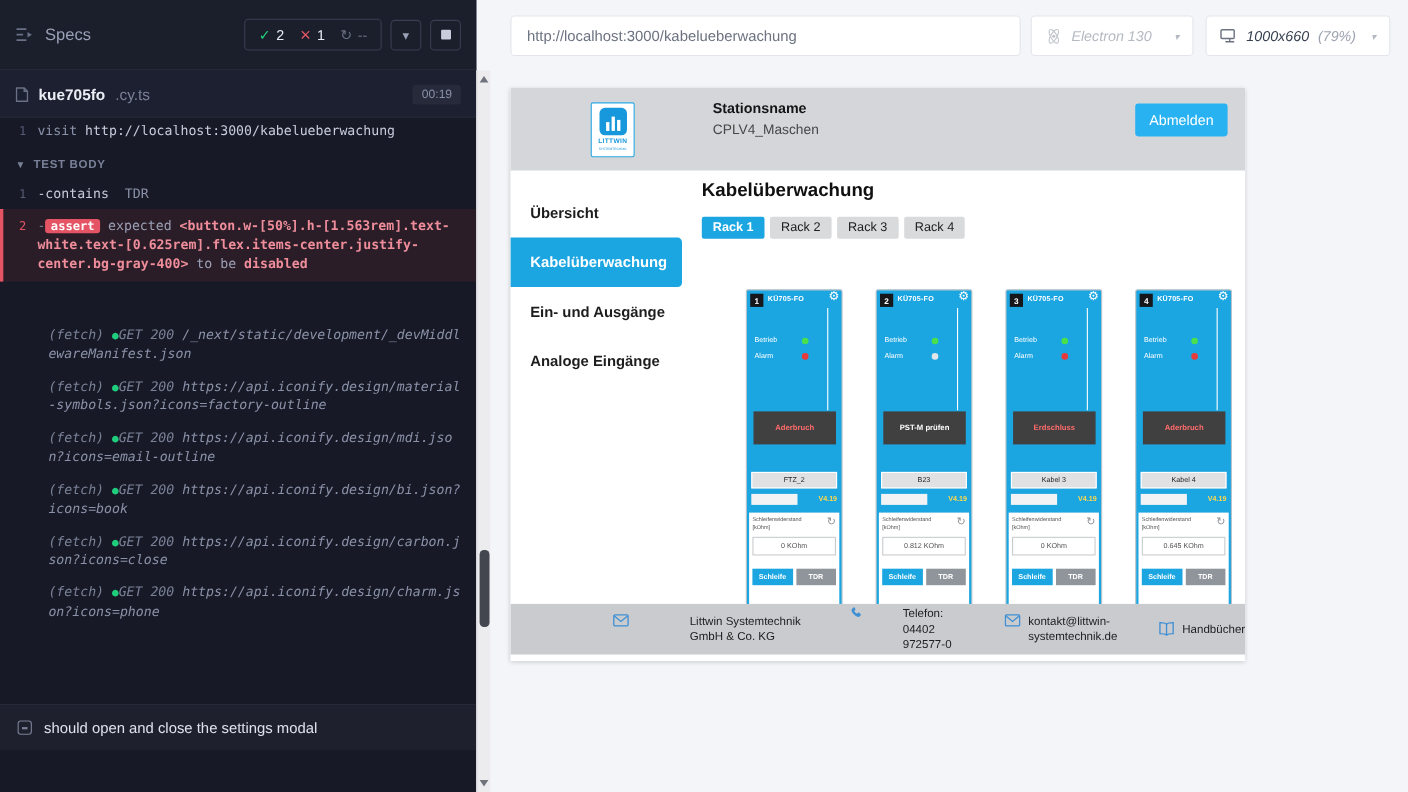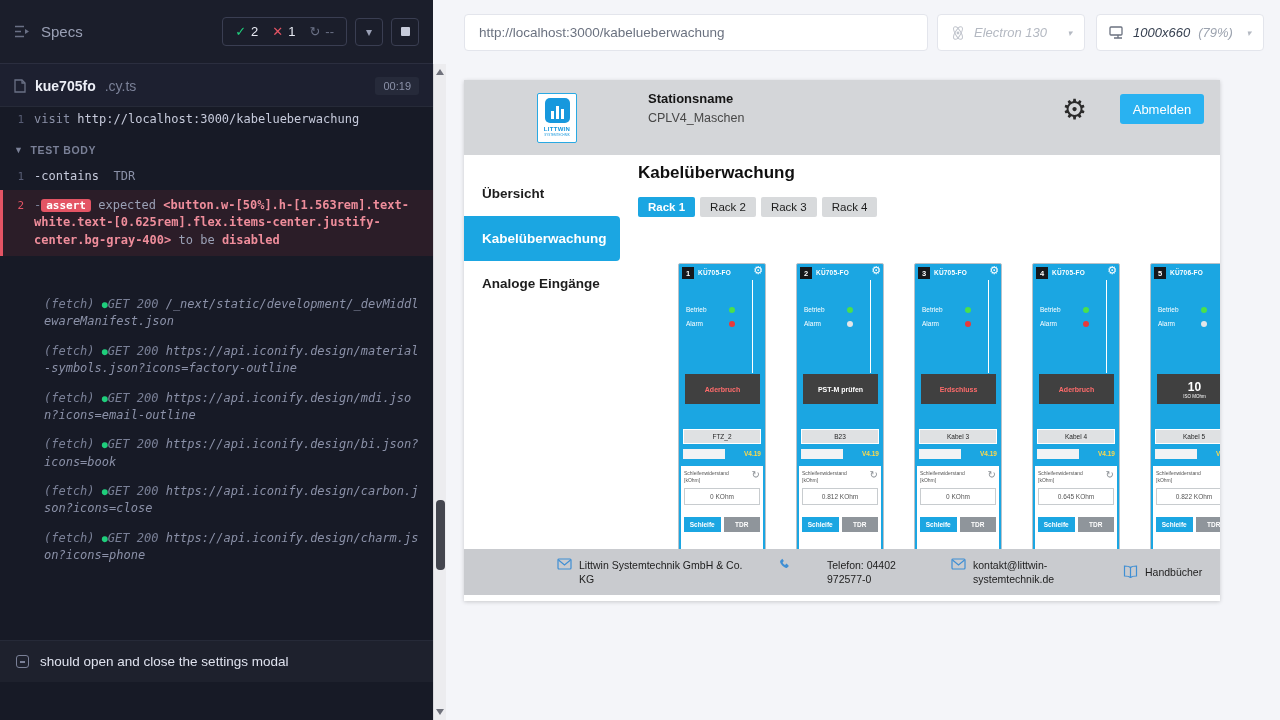--- a/index.html
+++ b/index.html
@@ -61,21 +61,21 @@
   .right { position:absolute; left:446px; top:0; width:834px; height:720px; background:#f4f5f9; }
   .browser-bar { display:flex; align-items:center; padding:14px 16px 0 18px; }
   .url-box { width:464px; height:37px; background:#fff; border:1px solid #e3e5ec; border-radius:4px; display:flex; align-items:center; padding:0 14px; font-size:13.5px; color:#6b7280; }
   .select-box { height:37px; background:#fff; border:1px solid #e3e5ec; border-radius:4px; display:flex; align-items:center; gap:8px; padding:0 12px; font-size:13px; cursor:pointer;font-style:italic; }
   .browser-sel { margin-left:9px; width:148px; color:#b4b9c2; }
   .viewport-sel { margin-left:11px; width:168px; color:#374151; }
   .dim { color:#9ca3af; }
   .sel-chev { margin-left:auto; font-size:9px; color:#b4b9c2; }
 
   
-  .app { position:absolute; left:18px; top:80px; width:756px; height:521px; background:#fff; box-shadow:0 1px 4px rgba(0,0,0,.18); overflow:hidden; }
+  .app { position:absolute; left:18px; top:80px; width:668px; height:521px; background:#fff; box-shadow:0 1px 4px rgba(0,0,0,.18); overflow:hidden; }
   .app-header { position:relative; height:75px; background:#d4d6d9; }
   .logo { position:absolute; left:73px; top:13px; width:40px; height:50px; background:#fff; border:1px solid #29a9e3; border-radius:2px; display:flex; flex-direction:column; align-items:center; padding-top:4px; gap:3px; }
   .logo-mark { width:25px; height:25px; background:#1798dd; border-radius:5px; display:flex; align-items:flex-end; justify-content:center; gap:2px; padding-bottom:4px; }
   .logo-mark i { display:block; width:3px; background:#fff; }
   .logo-mark i:nth-child(1){height:8px;} .logo-mark i:nth-child(2){height:13px;} .logo-mark i:nth-child(3){height:10px;}
   .logo-text { font-size:6px; color:#1798dd; font-weight:bold; letter-spacing:.3px; }
   .logo-sub { font-size:3px; color:#1798dd; margin-top:-2px; }
   .station { position:absolute; left:184px; top:11px; }
   .station-label { font-size:13px; font-weight:bold; color:#151515; }
   .station-value { font-size:12.5px; color:#474747; margin-top:5px; }
@@ -121,21 +121,21 @@
   .meas-input { margin-top:4px; border:1px solid #c8cccf; height:17px; display:flex; align-items:center; justify-content:center; font-size:6.5px; color:#555; }
   .card-btns { display:flex; gap:3px; margin-top:12px; }
   .cbtn { flex:1; height:15px; display:flex; align-items:center; justify-content:center; font-size:6.5px; font-weight:bold; color:#fff; cursor:pointer; }
   .cbtn-loop { background:#1ba6e2; }
   .cbtn-tdr { background:#8f959b; }
 
   .app-footer { position:absolute; left:0; right:0; bottom:6px; height:46px; background:#c9cbcf; display:flex; align-items:center; padding-left:93px; gap:32px; font-size:10.5px; color:#1d1d1d; }
   .f-item { display:flex; gap:7px; align-items:flex-start; cursor:pointer; }
   .f-icon { color:#3f8fd4; flex:none; margin-top:0; display:flex; }
   .f-text { line-height:1.35; }
-  .f-company { max-width:168px; } .f-phone { max-width:92px;margin-left:28px; } .f-email { max-width:118px; }
+  .f-company { max-width:168px;margin-left:48px; } .f-phone { max-width:92px;margin-left:28px; } .f-email { max-width:118px; }
 </style>
 </head>
 <body>
 
 <div class="left-panel">
   <div class="cy-header">
     <div class="cy-title">
       <svg width="17" height="15" viewBox="0 0 17 15" fill="none" stroke="#6a7085" stroke-width="1.6">
           <path d="M1 2.5h9M1 7.5h6M1 12.5h9"></path>
           <path d="M11 5l4 2.5-4 2.5" fill="#6a7085" stroke="none"></path>
@@ -291,20 +291,21 @@
         <div class="station-value">CPLV4_Maschen</div>
       </div>
       <div class="header-gear">⚙</div>
       <div class="logout-btn">Abmelden</div>
     </div>
 
     <div class="app-body">
       <div class="sidebar">
         <div class="side-item">Übersicht</div>
         <div class="side-item active">Kabelüberwachung</div>
+        <div class="side-item">Ein- und Ausgänge</div>
         <div class="side-item">Analoge Eingänge</div>
       </div>
 
       <div class="main">
         <div class="page-title">Kabelüberwachung</div>
         <div class="tabs">
           <div class="tab active">Rack 1</div>
           <div class="tab">Rack 2</div>
           <div class="tab">Rack 3</div>
           <div class="tab">Rack 4</div>

